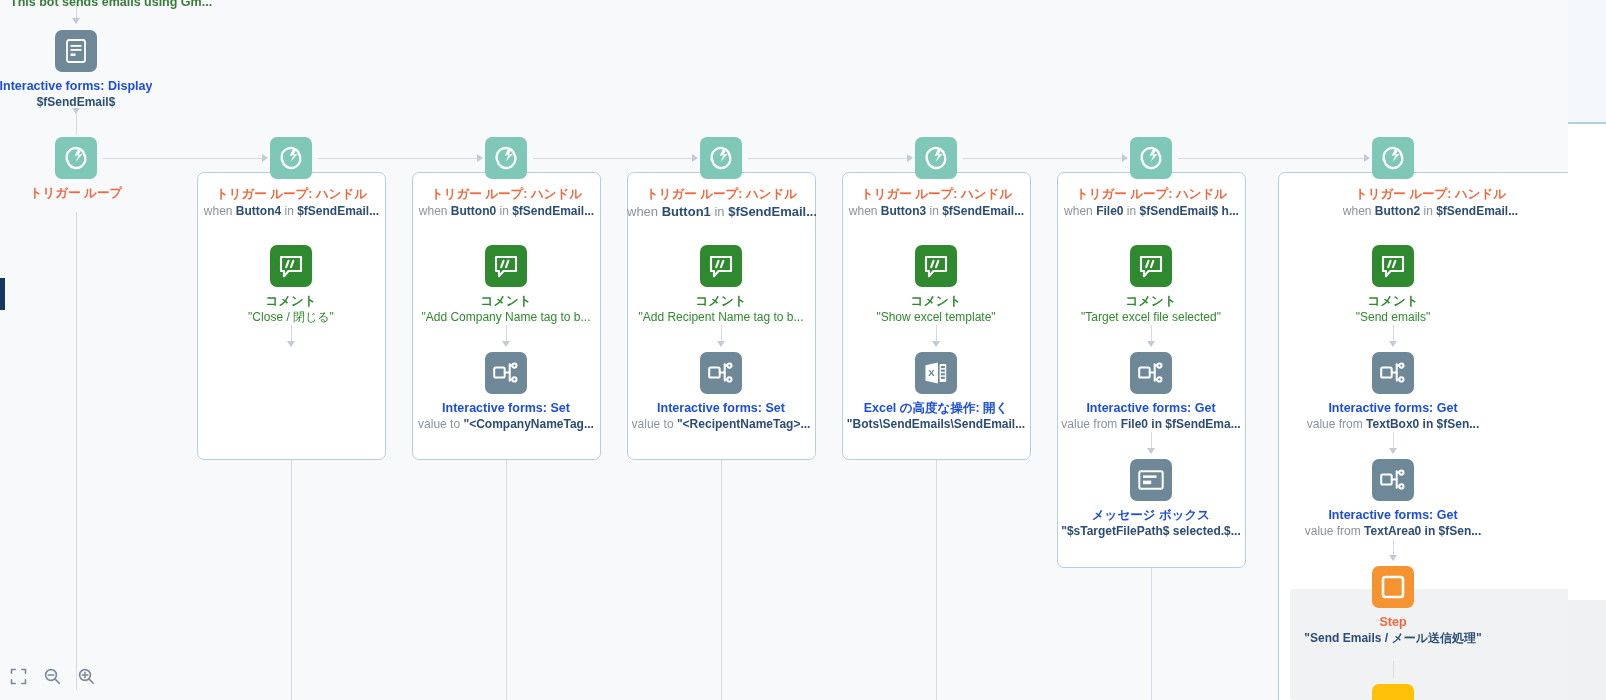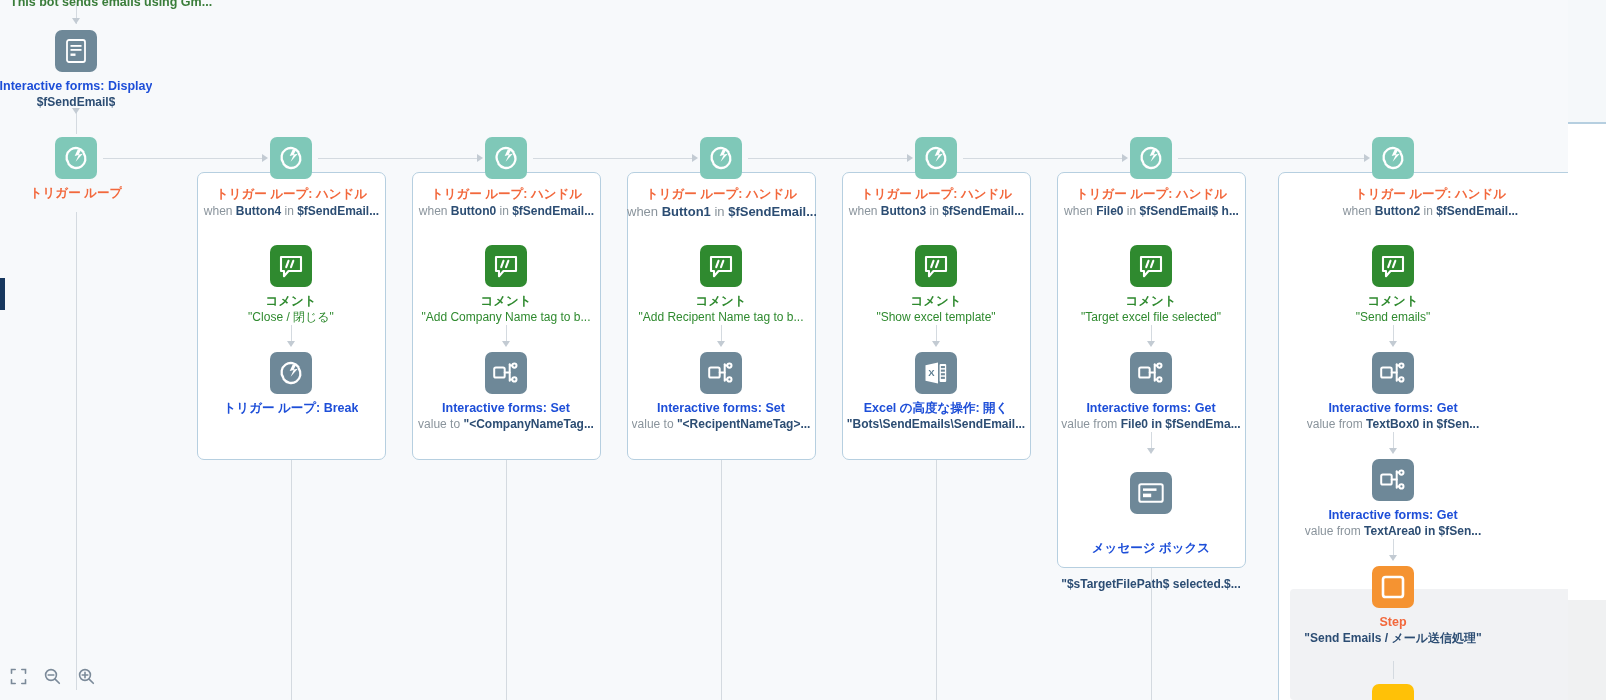--- a/index.html
+++ b/index.html
@@ -219,30 +219,20 @@
         <svg width="24" height="23" viewBox="0 0 24 23">
           <path d="M2 2h20v14H9.5L5 21.2V16H2z" fill="none" stroke="#fff" stroke-width="2.1" stroke-linejoin="round"></path>
           <path d="M9.5 5.8L7.2 12.2M14.3 5.8L12 12.2" stroke="#fff" stroke-width="2.1" stroke-linecap="round"></path>
         </svg>
       </div>
       <div class="node-title t-green">コメント</div>
       <div class="node-sub t-green-n">"Close / 閉じる"</div>
     </div>
     <div class="vline" style="left: 291px; top: 325px; height: 20px;"></div>
     <div class="varrow" style="left: 291px; top: 341px;"></div>
-    <div class="node" style="left: 291px; top: 352px;">
-      <div class="node-icon ic-grey">
-        <svg width="26" height="26" viewBox="0 0 26 26">
-          <path d="M20.4 7.0A9 9 0 0 0 5.2 17.5" fill="none" stroke="#fff" stroke-width="2.3" stroke-linecap="round"></path>
-          <path d="M5.6 19.0A9 9 0 0 0 20.8 8.5" fill="none" stroke="#fff" stroke-width="2.3" stroke-linecap="round"></path>
-          <path d="M14.7 4.5l-3.0 6.4 4.0-0.8-3.1 6.6 7.2-8.0-4.1 0.8 2.6-5.0z" fill="#fff"></path>
-        </svg>
-      </div>
-      <div class="node-title t-dark">トリガー ループ: Break</div>
-    </div>
     <div class="vline" style="left: 291px; top: 460px; height: 240px;"></div>
     <div class="node-icon ic-teal" style="position: absolute; left: 270px; top: 137px;">
       <svg width="26" height="26" viewBox="0 0 26 26">
         <path d="M20.4 7.0A9 9 0 0 0 5.2 17.5" fill="none" stroke="#fff" stroke-width="2.3" stroke-linecap="round"></path>
         <path d="M5.6 19.0A9 9 0 0 0 20.8 8.5" fill="none" stroke="#fff" stroke-width="2.3" stroke-linecap="round"></path>
         <path d="M14.7 4.5l-3.0 6.4 4.0-0.8-3.1 6.6 7.2-8.0-4.1 0.8 2.6-5.0z" fill="#fff"></path>
       </svg>
     </div>
     <div class="card" style="left: 412px; top: 172px; width: 189px; height: 288px;"></div>
     <div style="position: absolute; left: 412px; top: 186px; width: 189px; text-align: center;">
@@ -388,21 +378,21 @@
           <circle cx="21.4" cy="3.6" r="2.1" fill="none" stroke="#fff" stroke-width="2"></circle>
           <circle cx="21.4" cy="17.4" r="2.1" fill="none" stroke="#fff" stroke-width="2"></circle>
           <path d="M16.7 3.6h2.6M16.7 17.4h2.6" stroke="#fff" stroke-width="2"></path>
         </svg>
       </div>
       <div class="node-title t-dark">Interactive forms: Get</div>
       <div class="node-sub"><span class="t-grey">value from </span><span class="t-blue">File0 in $fSendEma...</span></div>
     </div>
     <div class="vline" style="left: 1151px; top: 432px; height: 20px;"></div>
     <div class="varrow" style="left: 1151px; top: 448px;"></div>
-    <div class="node" style="left: 1151px; top: 472px; gap: 20px;">
+    <div class="node" style="left: 1151px; top: 459px;">
       <div class="node-icon ic-grey">
         <svg width="26" height="20" viewBox="0 0 26 20">
           <rect x="1.3" y="1.3" width="23.4" height="17.4" rx="1.8" fill="none" stroke="#fff" stroke-width="2"></rect>
           <rect x="5.0" y="5.4" width="13.5" height="2.5" fill="#fff"></rect>
           <rect x="5.0" y="10.6" width="8.2" height="3.6" fill="#fff"></rect>
         </svg>
       </div>
       <div class="node-title t-dark">メッセージ ボックス</div>
       <div class="node-sub t-blue">"$sTargetFilePath$ selected.$...</div>
     </div>

